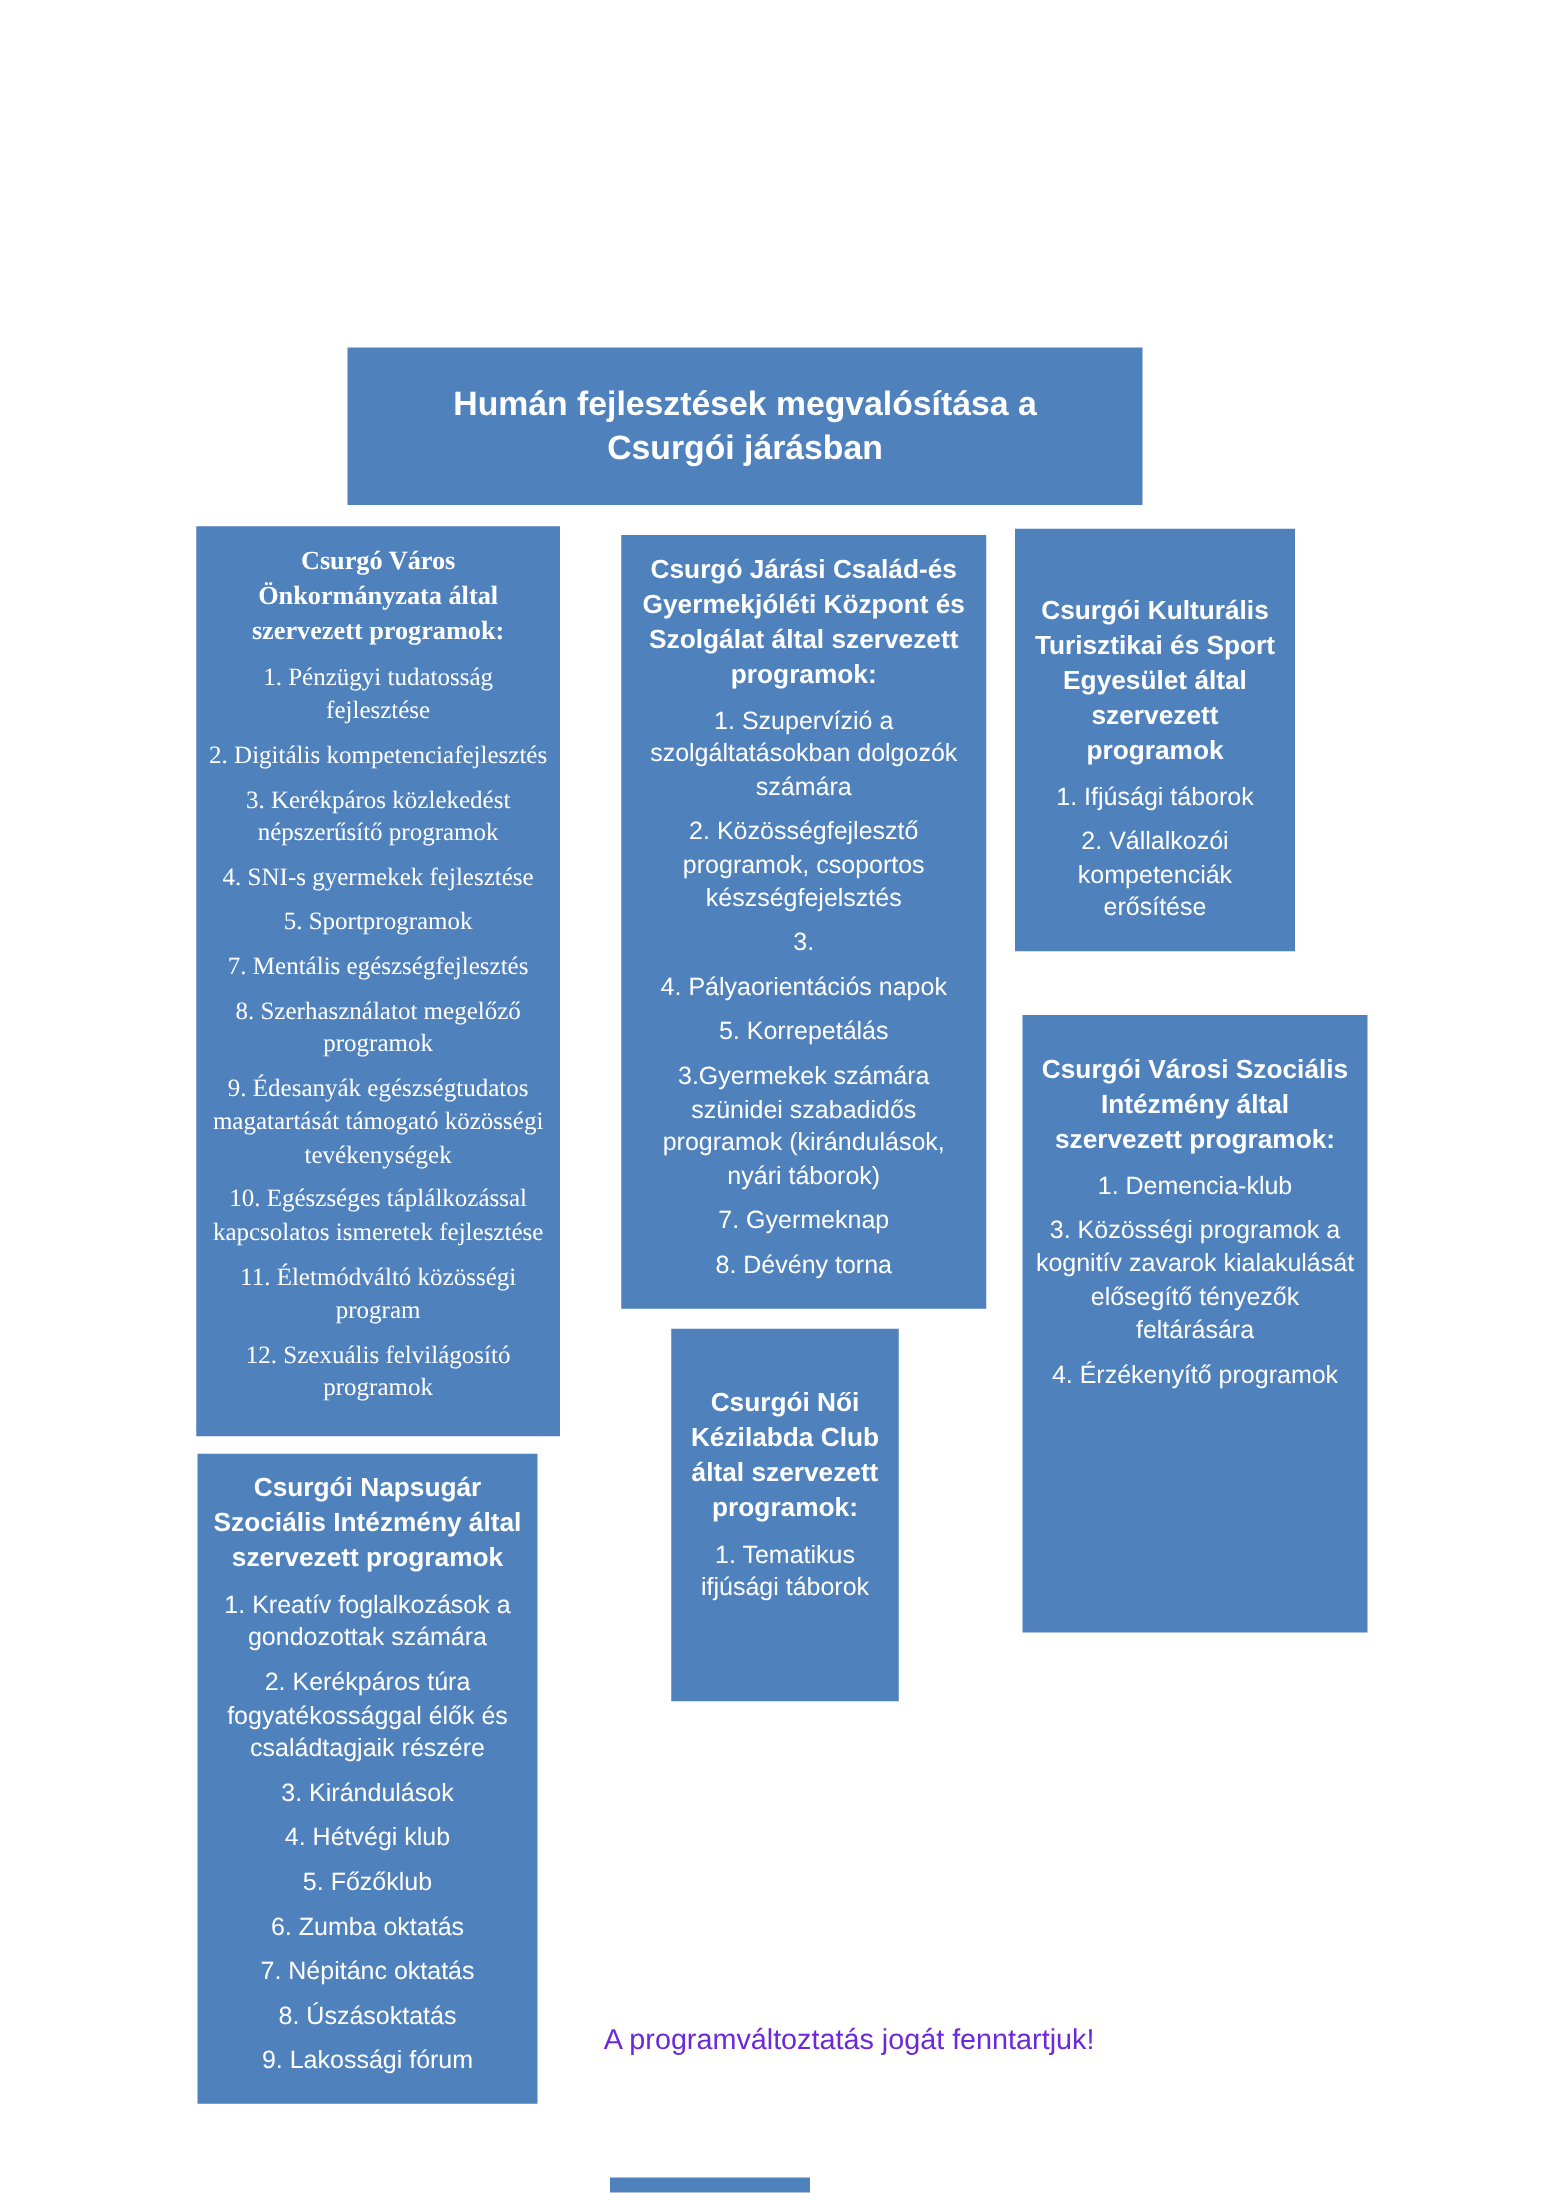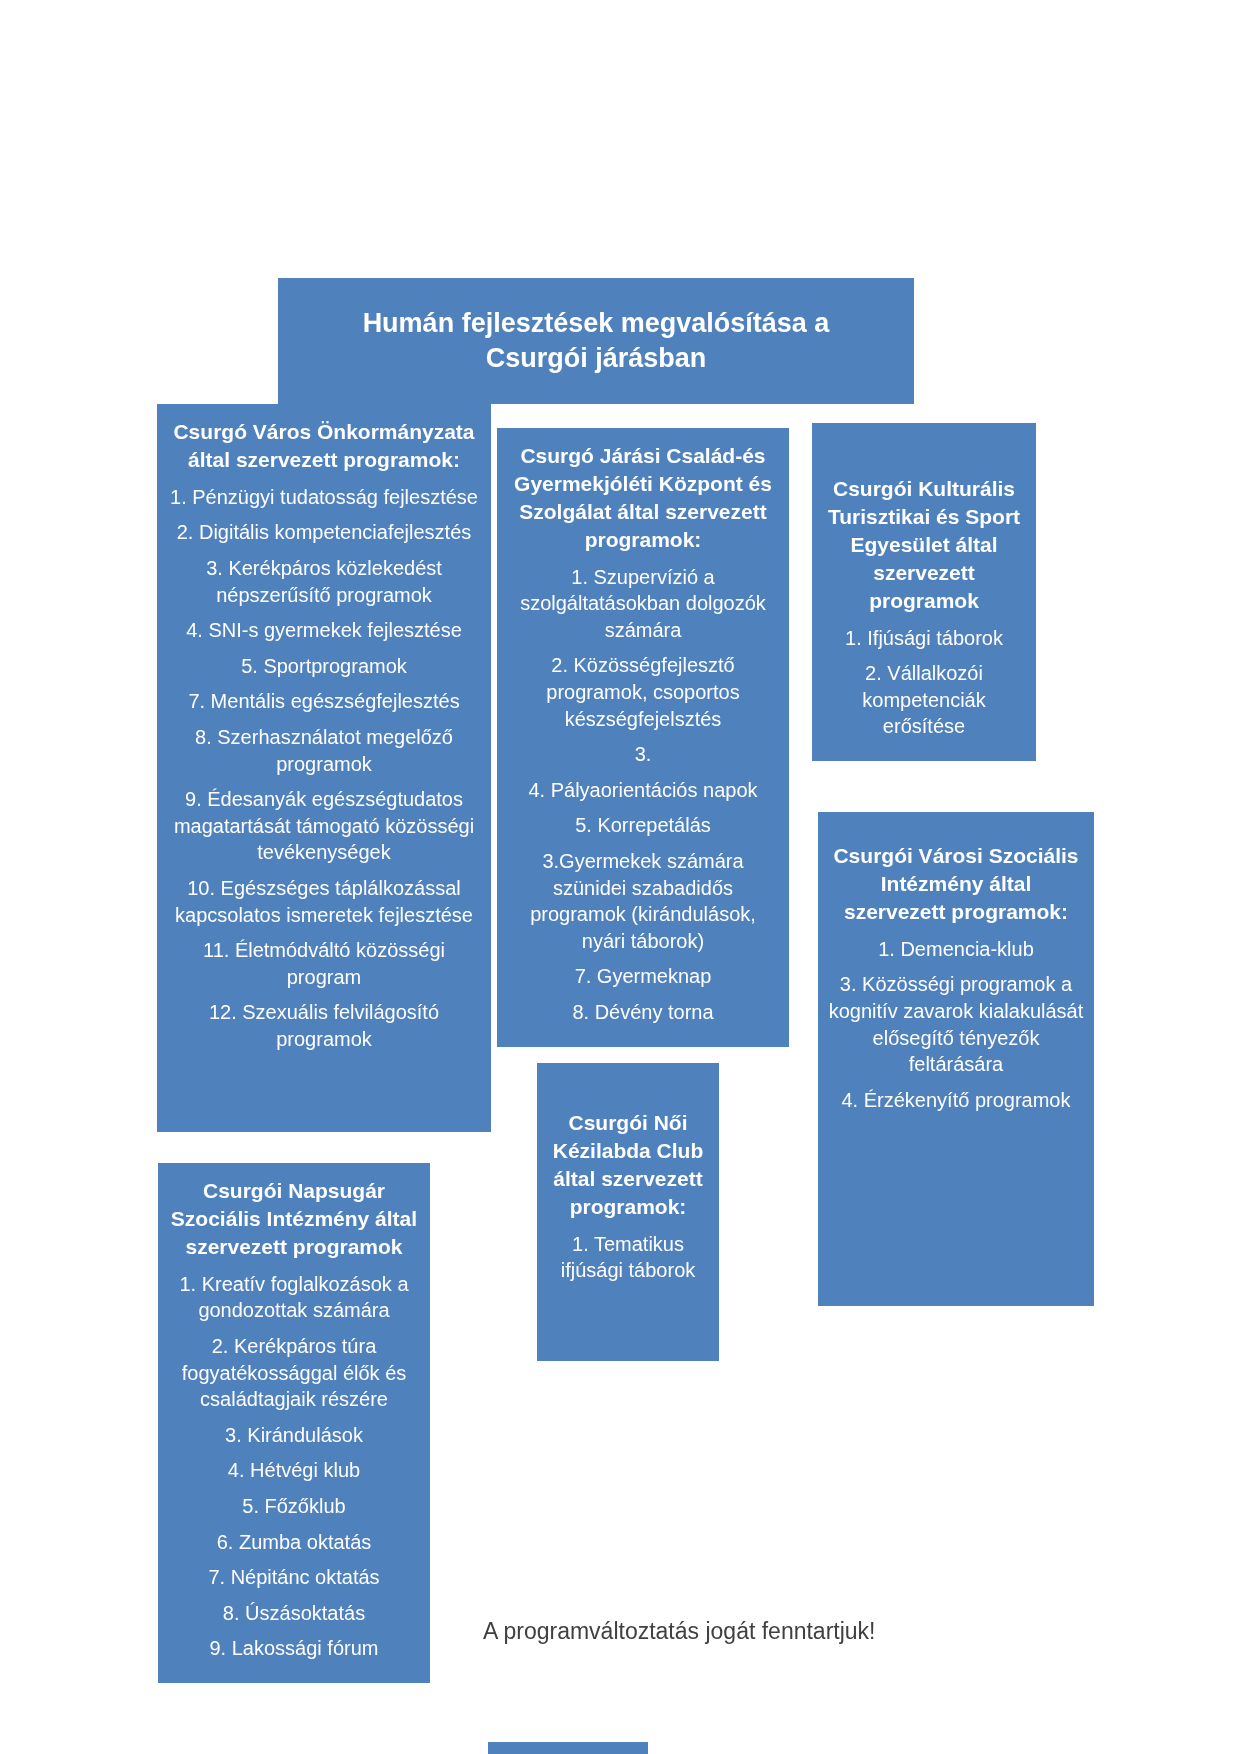--- a/index.html
+++ b/index.html
@@ -30,30 +30,30 @@
     font-size:21px;
     line-height:1.33;
     margin:2px 0 10px 0;
   }
   .item{
     font-size:20px;
     line-height:1.33;
     margin:0 0 9px 0;
   }
   
-  #box-onkormanyzat{left:157px;top:404px;width:334px;min-height:728px;}
+  #box-onkormanyzat{left:157px;top:421px;width:291px;min-height:728px;font-family:Liberation Serif, serif;}
   #box-napsugar   {left:158px;top:1163px;width:272px;min-height:508px;}
   #box-csalad     {left:497px;top:428px;width:292px;min-height:592px;}
   #box-kulturalis {left:812px;top:423px;width:224px;min-height:267px;padding-top:50px;}
   #box-varosi     {left:818px;top:812px;width:276px;min-height:494px;padding-top:28px;}
   #box-kezilabda  {left:537px;top:1063px;width:182px;min-height:298px;padding-top:44px;}
   .footer-note{
     position:absolute;
     left:483px;top:1618px;
-    color:#404040;
+    color:#6d28d9;
     font-size:23px;
     white-space:nowrap;
   }
   .bottom-strip{
     position:absolute;
     left:488px;top:1742px;width:160px;height:12px;
     background:#4f81bd;
   }
 </style>
 </head>

